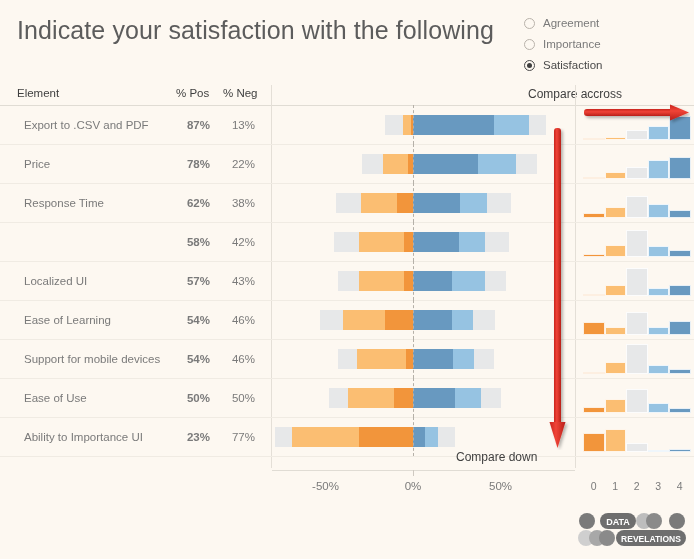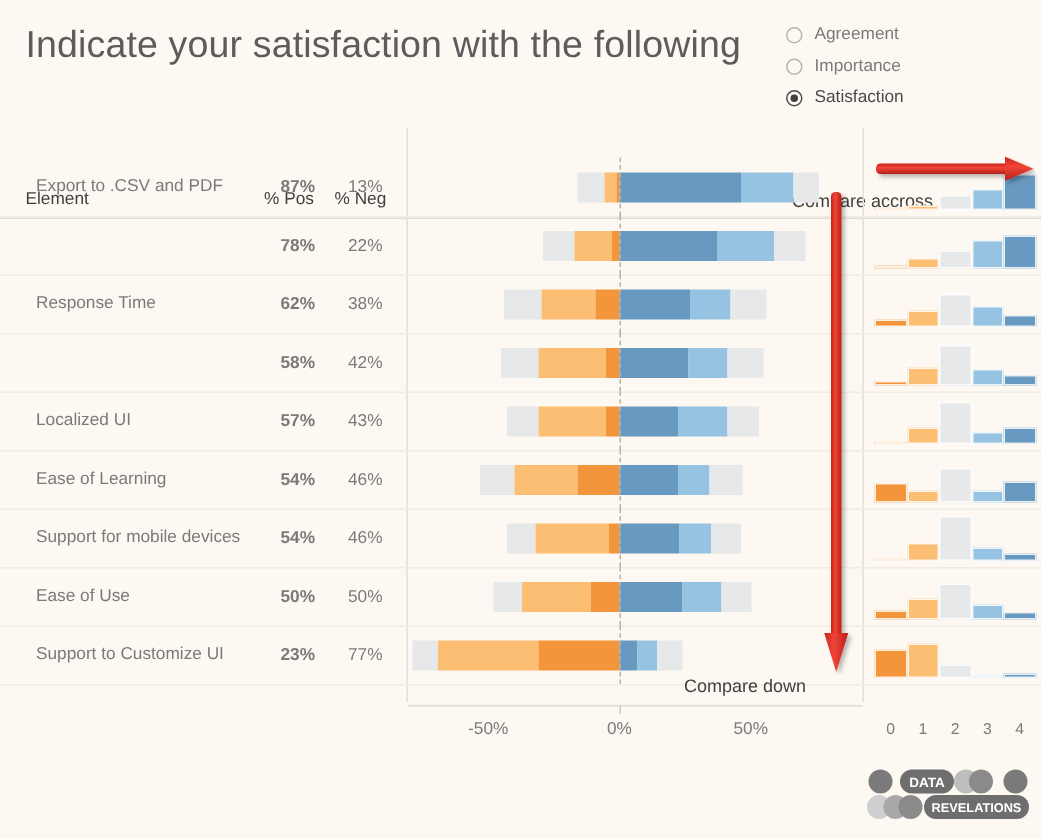--- a/index.html
+++ b/index.html
@@ -64,21 +64,20 @@
   .radio-label { font-size: 11.5px; color: #7a7a7a; white-space: nowrap; }
   .radio-row.selected .radio-label { color: #4a4a4a; }
 
   
   #table-header {
     position: absolute;
     left: 0; top: 85px;
     width: 694px;
     height: 20px;
     border-bottom: 1px solid #e0dcd4;
-    margin-top: 40px;
   }
   .th {
     position: absolute;
     font-size: 11.5px;
     color: #3f3f3f;
     top: 2px;
     white-space: nowrap;
   }
   #th-element  { left: 17px; }
   #th-pos      { left: 176px; }
@@ -277,20 +276,21 @@
       <div class="sparkwrap">
         <div class="sparkbase"></div>
         <div class="sbar" style="left: 7px; width: 21.5px; height: 2px; background: rgb(242, 149, 59);"></div>
         <div class="sbar" style="left: 28.5px; width: 21.5px; height: 2.58333px; background: rgb(251, 190, 114);"></div>
         <div class="sbar" style="left: 50px; width: 21.5px; height: 10.3333px; background: rgb(231, 232, 233);"></div>
         <div class="sbar" style="left: 71.5px; width: 21.5px; height: 14.4667px; background: rgb(150, 195, 226);"></div>
         <div class="sbar" style="left: 93px; width: 21.5px; height: 23.7667px; background: rgb(104, 153, 192);"></div>
       </div>
     </div>
     <div class="row">
+      <div class="row-label">Price</div>
       <div class="row-pos">78%</div>
       <div class="row-neg">22%</div>
       <div class="barwrap">
         <div class="seg" style="left: 90.25px; width: 21px; background: rgb(231, 232, 233);"></div>
         <div class="seg" style="left: 111.25px; width: 24.5px; background: rgb(251, 190, 114);"></div>
         <div class="seg" style="left: 135.75px; width: 5.25px; background: rgb(242, 149, 59);"></div>
         <div class="seg" style="left: 141px; width: 64.75px; background: rgb(104, 153, 192);"></div>
         <div class="seg" style="left: 205.75px; width: 38.5px; background: rgb(150, 195, 226);"></div>
         <div class="seg" style="left: 244.25px; width: 21px; background: rgb(231, 232, 233);"></div>
         <div class="zeroline"></div>
@@ -429,21 +429,21 @@
       <div class="sparkwrap">
         <div class="sparkbase"></div>
         <div class="sbar" style="left: 7px; width: 21.5px; height: 5.68333px; background: rgb(242, 149, 59);"></div>
         <div class="sbar" style="left: 28.5px; width: 21.5px; height: 13.95px; background: rgb(251, 190, 114);"></div>
         <div class="sbar" style="left: 50px; width: 21.5px; height: 23.7667px; background: rgb(231, 232, 233);"></div>
         <div class="sbar" style="left: 71.5px; width: 21.5px; height: 10.3333px; background: rgb(150, 195, 226);"></div>
         <div class="sbar" style="left: 93px; width: 21.5px; height: 5.16667px; background: rgb(104, 153, 192);"></div>
       </div>
     </div>
     <div class="row">
-      <div class="row-label">Support to Customize UI</div>
+      <div class="row-label">Ability to Importance UI</div>
       <div class="row-pos">23%</div>
       <div class="row-neg">77%</div>
       <div class="barwrap">
         <div class="seg" style="left: 2.75px; width: 17.5px; background: rgb(231, 232, 233);"></div>
         <div class="seg" style="left: 20.25px; width: 66.5px; background: rgb(251, 190, 114);"></div>
         <div class="seg" style="left: 86.75px; width: 54.25px; background: rgb(242, 149, 59);"></div>
         <div class="seg" style="left: 141px; width: 12.25px; background: rgb(104, 153, 192);"></div>
         <div class="seg" style="left: 153.25px; width: 12.25px; background: rgb(150, 195, 226);"></div>
         <div class="seg" style="left: 165.5px; width: 17.5px; background: rgb(231, 232, 233);"></div>
         <div class="zeroline"></div>

